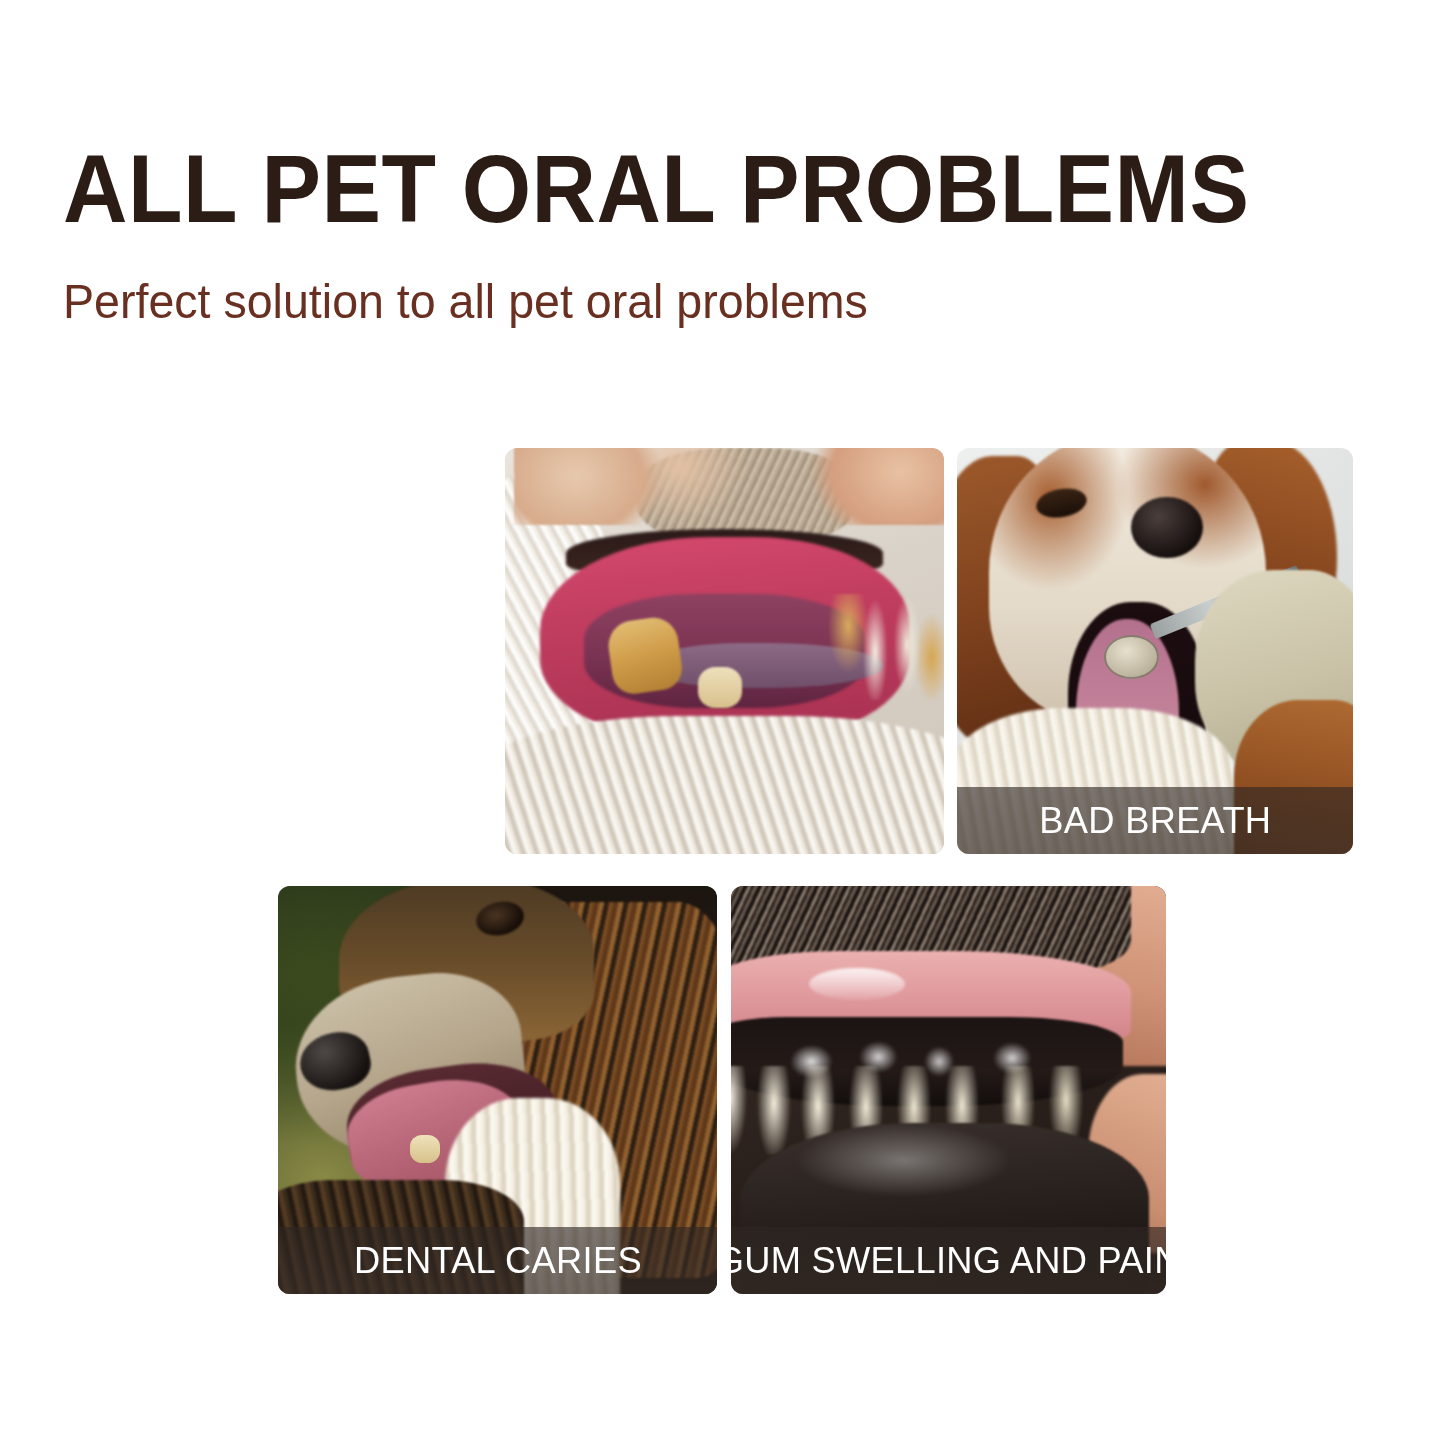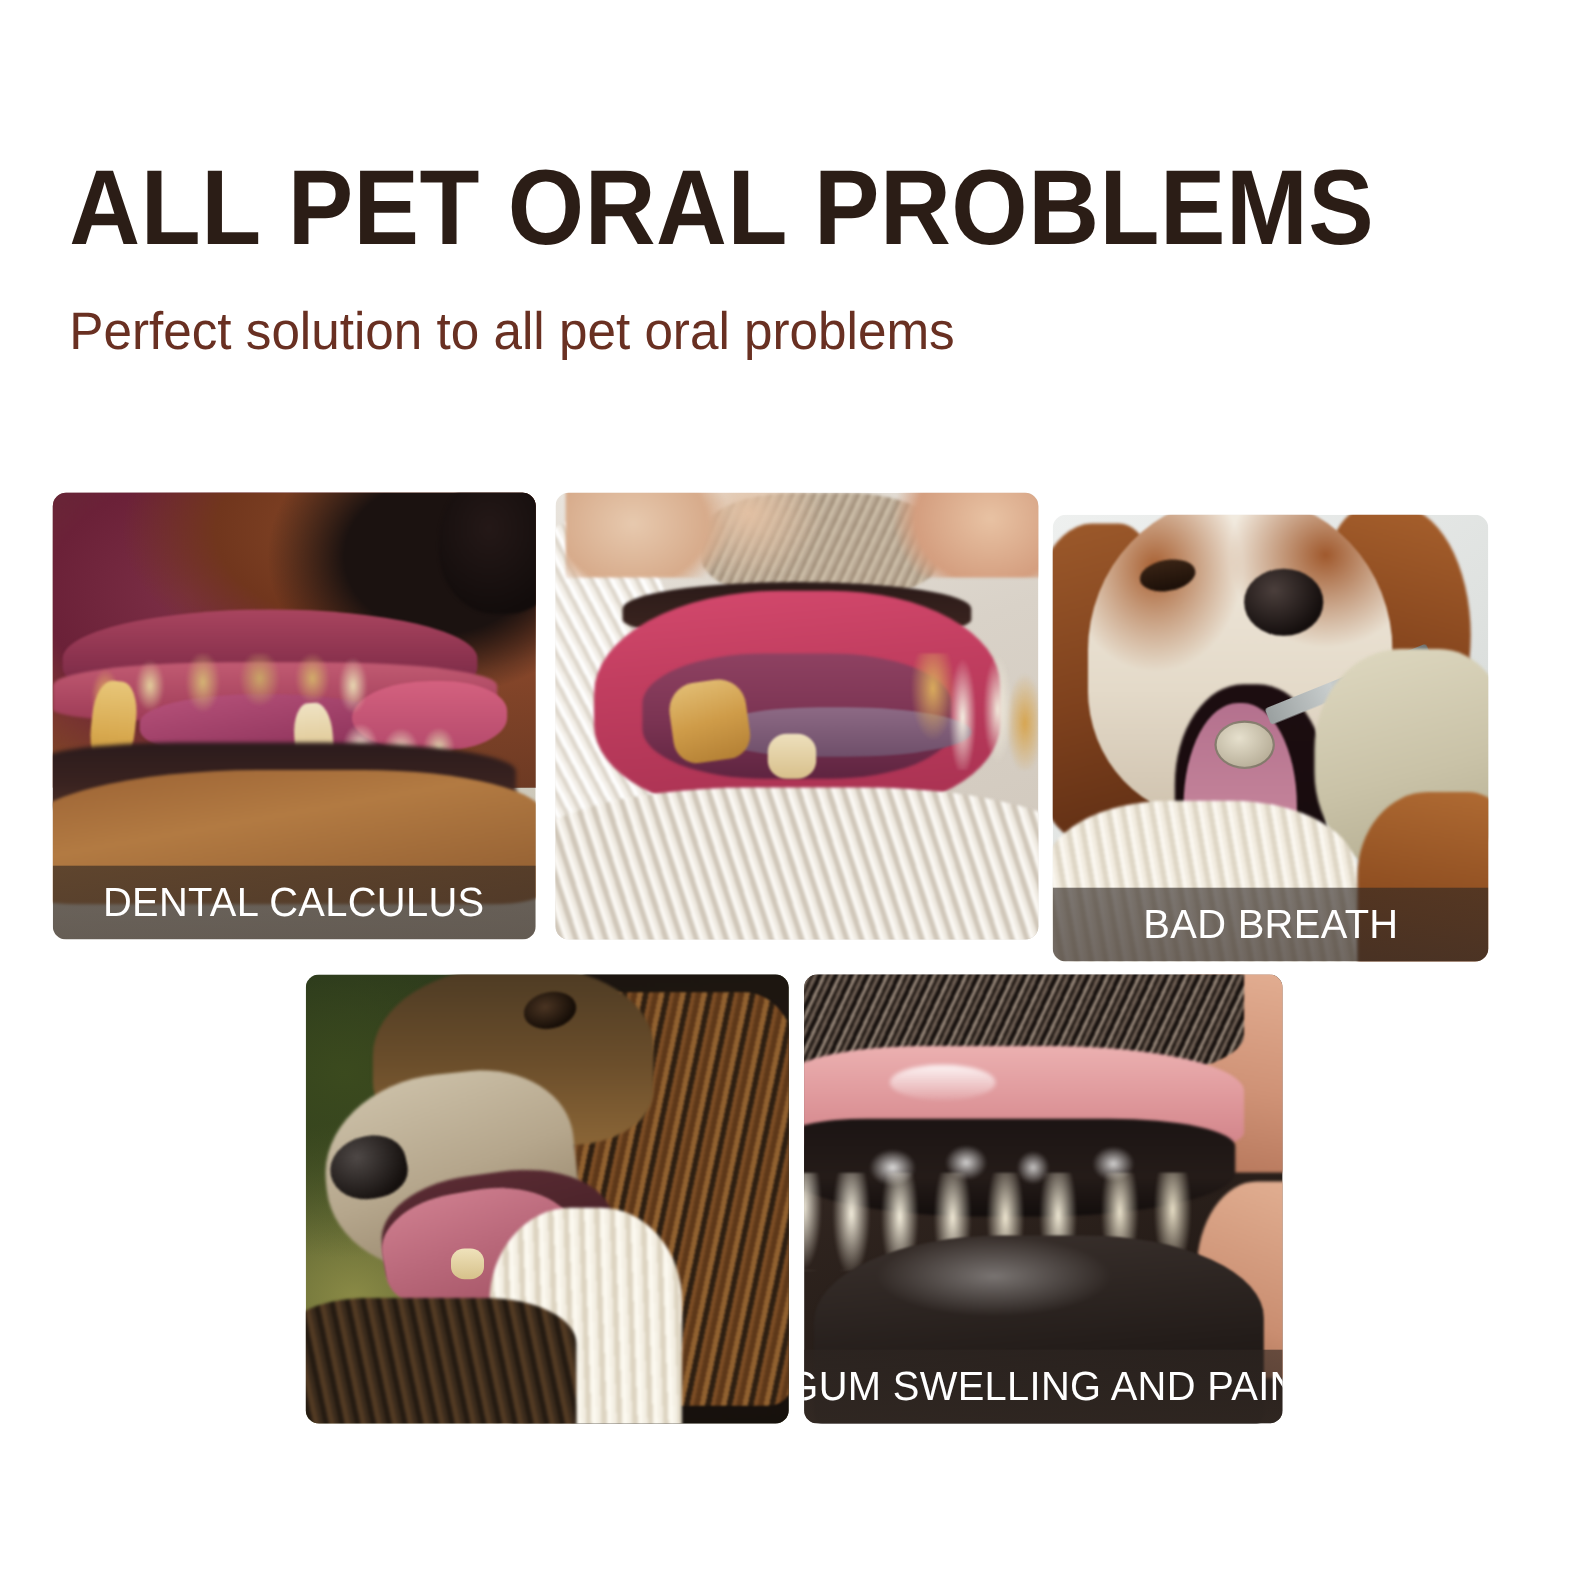--- a/index.html
+++ b/index.html
@@ -93,21 +93,21 @@
     font-weight: normal;
     letter-spacing: 0.3px;
     white-space: nowrap;
     line-height: 1;
     transform: scaleX(0.98);
   }
 
   
   #card-0 { left: 48px;  top: 448px; }
   #card-1 { left: 505px; top: 448px; }
-  #card-2 { left: 957px; top: 448px; width: 396px; margin-top: 20px; }
+  #card-2 { left: 957px; top: 448px; width: 396px; }
   #card-3 { left: 278px; top: 886px; width: 439px; height: 408px; }
   #card-4 { left: 731px; top: 886px; width: 435px; height: 408px; }
 
   
   .ph0-bg { inset:0; background: linear-gradient(150deg,#cfc9b8 0%,#d6d2c4 40%,#c9c4b6 100%); }
   .ph0-muzzle {
     left:-4%; top:-6%; width:108%; height:72%;
     background:
       radial-gradient(ellipse 46% 60% at 78% 28%, #1b1210 0%, #1b1210 40%, rgba(27,18,16,0) 72%),
       radial-gradient(ellipse 60% 55% at 68% 20%, #8a4c2a 0%, #71361d 55%, rgba(113,54,29,0) 85%),
@@ -498,40 +498,20 @@
 </head>
 <body>
 
 <div id="header">
   <div id="title">ALL PET ORAL PROBLEMS</div>
   <div id="subtitle">Perfect solution to all pet oral problems</div>
 </div>
 
 <div id="gallery">
 
-  <div class="card" id="card-0">
-    <div class="photo">
-      <div class="ph0-bg"></div>
-      <div class="ph0-muzzle"></div>
-      <div class="ph0-nose"></div>
-      <div class="ph0-lip"></div>
-      <div class="ph0-gumline"></div>
-      <div class="ph0-tongue"></div>
-      <div class="ph0-tonguetip"></div>
-      <div class="ph0-teeth-upper"></div>
-      <div class="ph0-fang"></div>
-      <div class="ph0-fang2"></div>
-      <div class="ph0-lowermolars"></div>
-      <div class="ph0-lowerlip"></div>
-      <div class="ph0-chin"></div>
-    </div>
-    <div class="caption-bar">
-      <span class="caption-text">DENTAL CALCULUS</span>
-    </div>
-  </div>
 
   <div class="card" id="card-1">
     <div class="photo">
       <div class="ph1-bg"></div>
       <div class="ph1-furleft"></div>
       <div class="ph1-furtop"></div>
       <div class="ph1-fingers"></div>
       <div class="ph1-darkgum"></div>
       <div class="ph1-mouth"></div>
       <div class="ph1-innermouth"></div>
@@ -572,20 +552,23 @@
       <div class="ph3-headtop"></div>
       <div class="ph3-snout"></div>
       <div class="ph3-eye"></div>
       <div class="ph3-nose"></div>
       <div class="ph3-mouth"></div>
       <div class="ph3-tongue"></div>
       <div class="ph3-tooth"></div>
       <div class="ph3-chest"></div>
       <div class="ph3-bottomfur"></div>
     </div>
+    <div class="caption-bar">
+      <span class="caption-text">DENTAL CARIES</span>
+    </div>
   </div>
 
   <div class="card" id="card-4">
     <div class="photo">
       <div class="ph4-bg"></div>
       <div class="ph4-skinR"></div>
       <div class="ph4-topfur"></div>
       <div class="ph4-gum"></div>
       <div class="ph4-gumhilite"></div>
       <div class="ph4-blackgum"></div>

